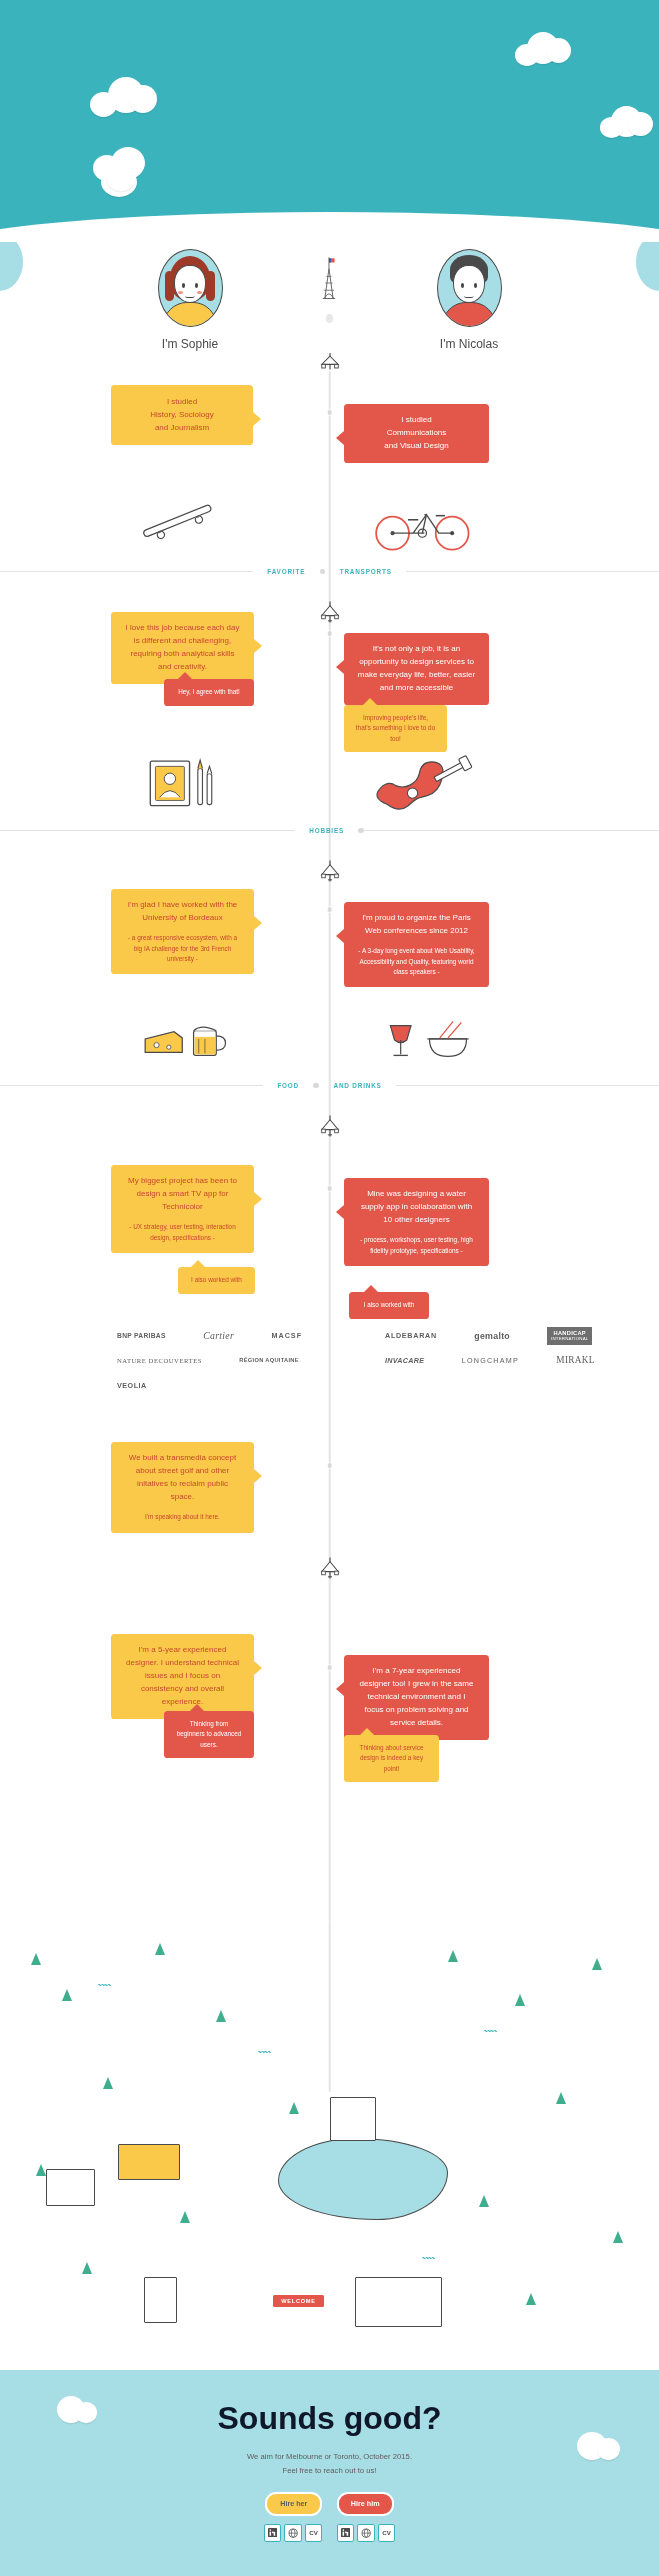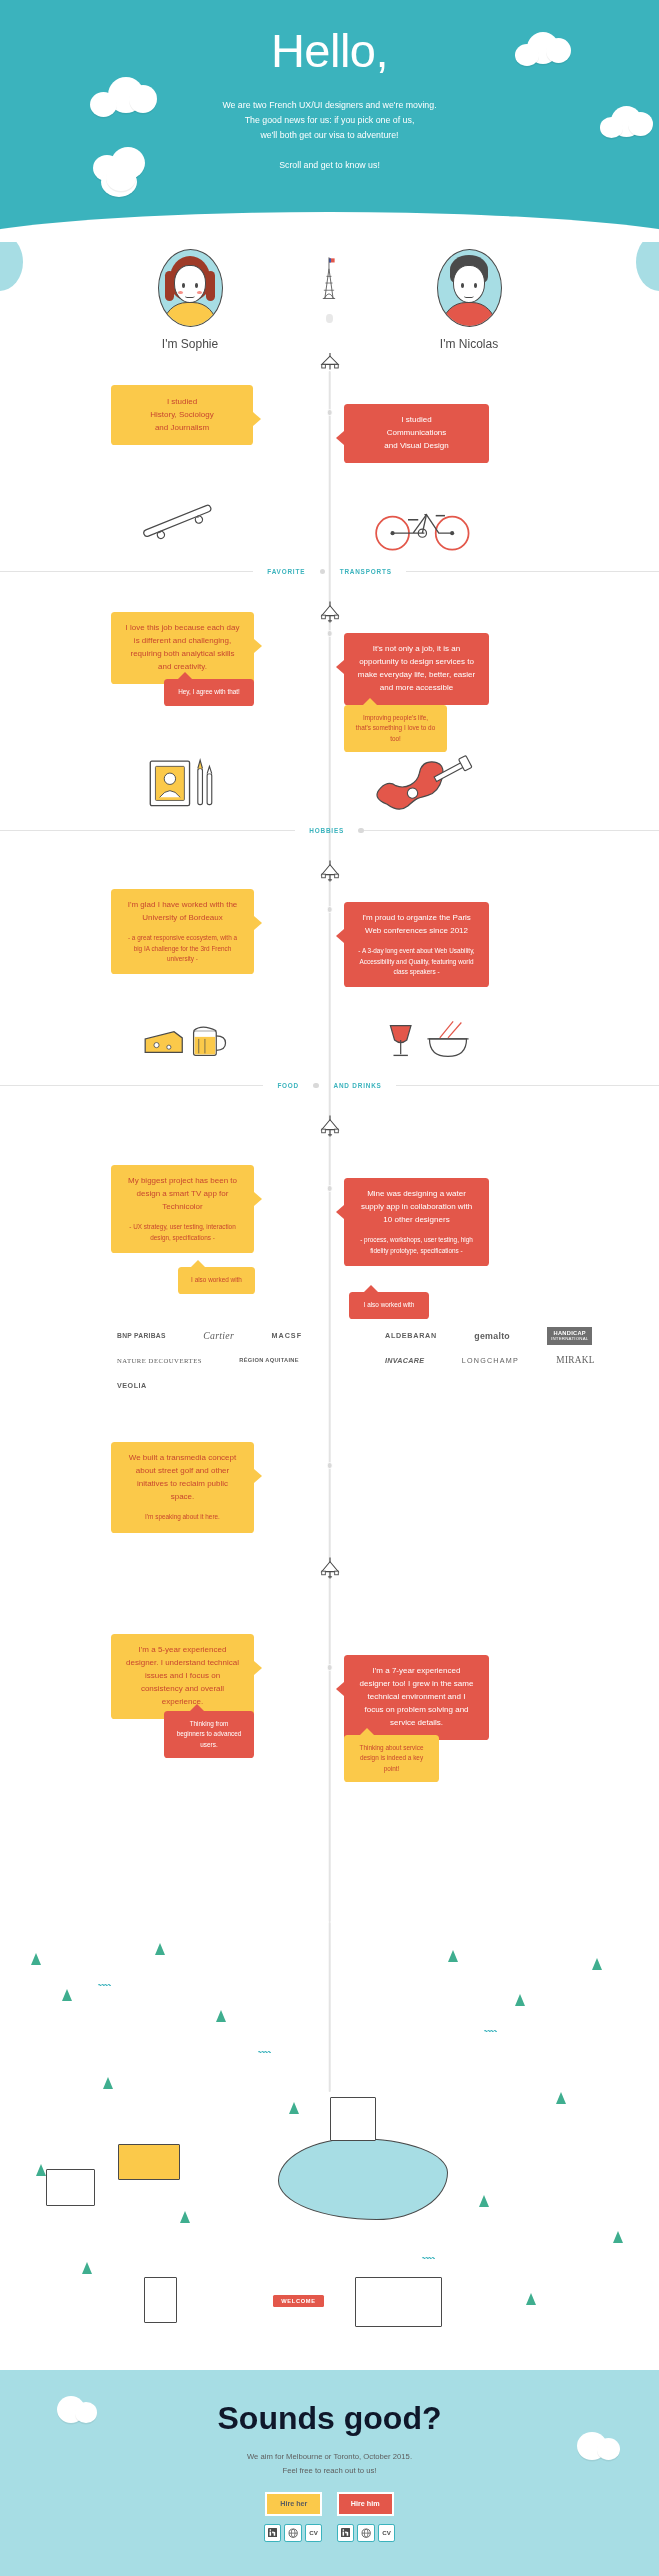--- a/index.html
+++ b/index.html
@@ -181,21 +181,21 @@
     position:absolute; background:#e3574a; color:#fff; font-size:5.7px;
     letter-spacing:0.7px; padding:3.1px 8.2px; border-radius:1.5px; font-weight:700;
   }
 
   
   .footer { position:relative; background:#a7dde4; padding:30px 0 0; text-align:center; overflow:hidden;}
   .footer h2 { font-size:32px; color:#0f172a; font-weight:700; margin-bottom:13.4px;}
   .footer p { color:#5e5e5e; font-size:7.7px; line-height:1.8; }
   .btn-row { margin-top:13.4px; display:flex; justify-content:center; gap:14.4px;}
   .btn {
-    width:57px; padding:5.7px 0; border-radius:0; border:2.1px solid #fff;
+    width:57px; padding:5.7px 0; border-radius:11px; border:2.1px solid #fff;
     font-size:7.2px; font-weight:700; cursor:pointer;
   }
   .btn.her { background:#fbc94a; color:#5e5e5e; }
   .btn.him { background:#e3574a; color:#ffffff; }
   .soc-row { margin-top:8.2px; display:flex; justify-content:center; gap:14.4px;}
   .soc-group { display:flex; gap:3.1px; }
   .soc {
     width:17.5px;height:17.5px; background:#fff; border:1px solid #3bb3bd; border-radius:2.1px;
     display:flex;align-items:center;justify-content:center; font-size:6.2px; color:#4a4a4a;
     font-weight:700; cursor:pointer;
@@ -217,27 +217,20 @@
 
     <div class="cloud" style="left:611px;top:106px;width:31px;height:31px;"></div>
     <div class="cloud" style="left:628px;top:112px;width:25px;height:24px;"></div>
     <div class="cloud" style="left:600px;top:117px;width:23px;height:20.6px;"></div>
 
     <div class="cloud" style="left:111px;top:147px;width:34px;height:32px;"></div>
     <div class="cloud" style="left:93px;top:155px;width:28px;height:26px;"></div>
     <div class="cloud" style="left:101px;top:167px;width:36px;height:30px;"></div>
     <div class="cloud" style="left:106px;top:164px;width:30px;height:27px;"></div>
 
-    <div class="hero-inner">
-      <h1>Hello,</h1>
-      <p>We are two French UX/UI designers and we're moving.</p>
-      <p>The good news for us: if you pick one of us,</p>
-      <p>we'll both get our visa to adventure!</p>
-      <p class="scroll">Scroll and get to know us!</p>
-    </div>
     <div class="hero-curve"></div>
   </section>
 
   <section class="avatars">
     <div class="side-circle left"></div>
     <div class="side-circle right"></div>
 
     <div class="av-wrap">
 
       <div class="person">

